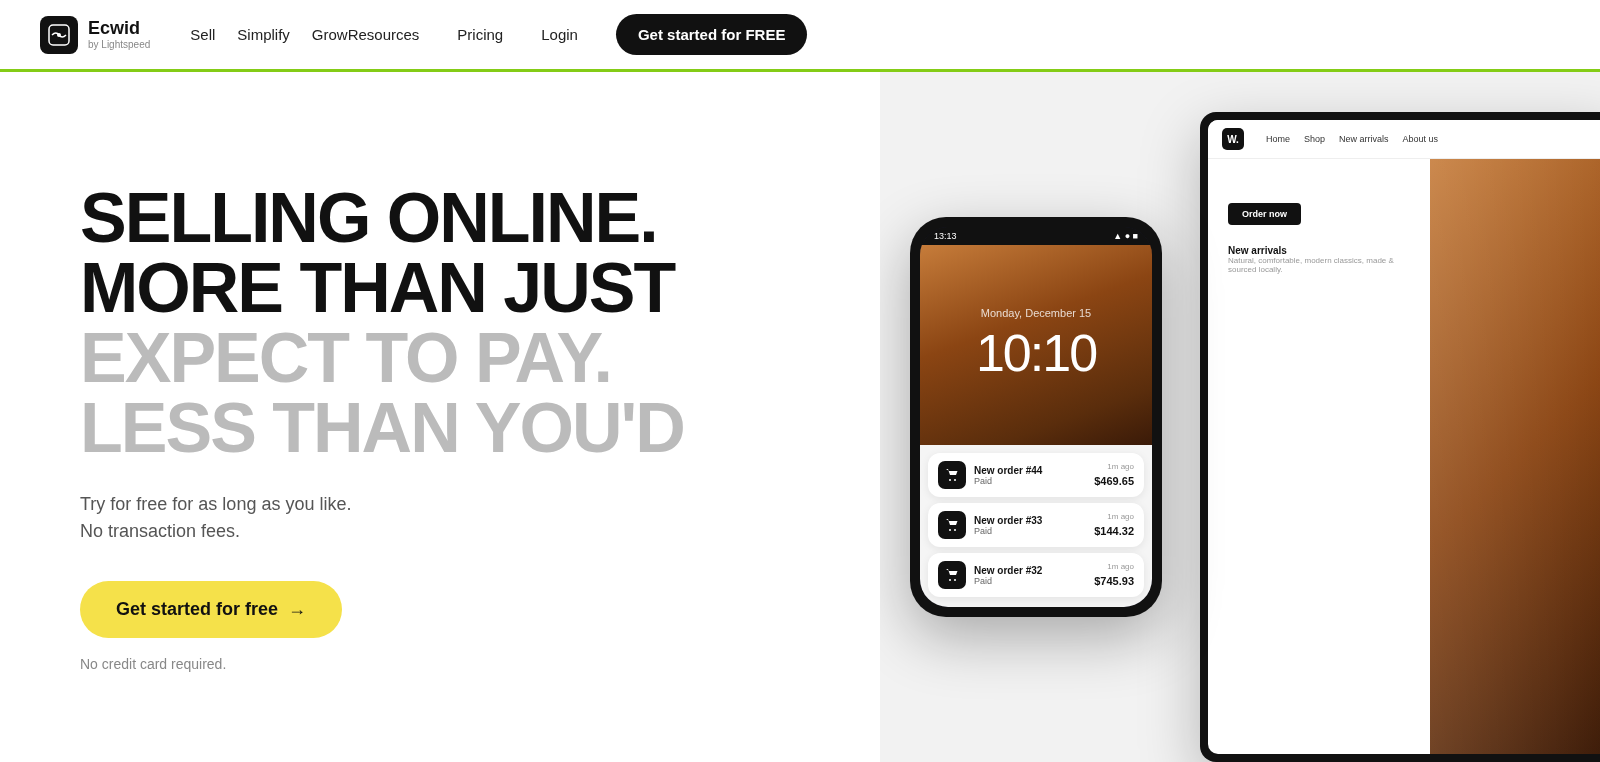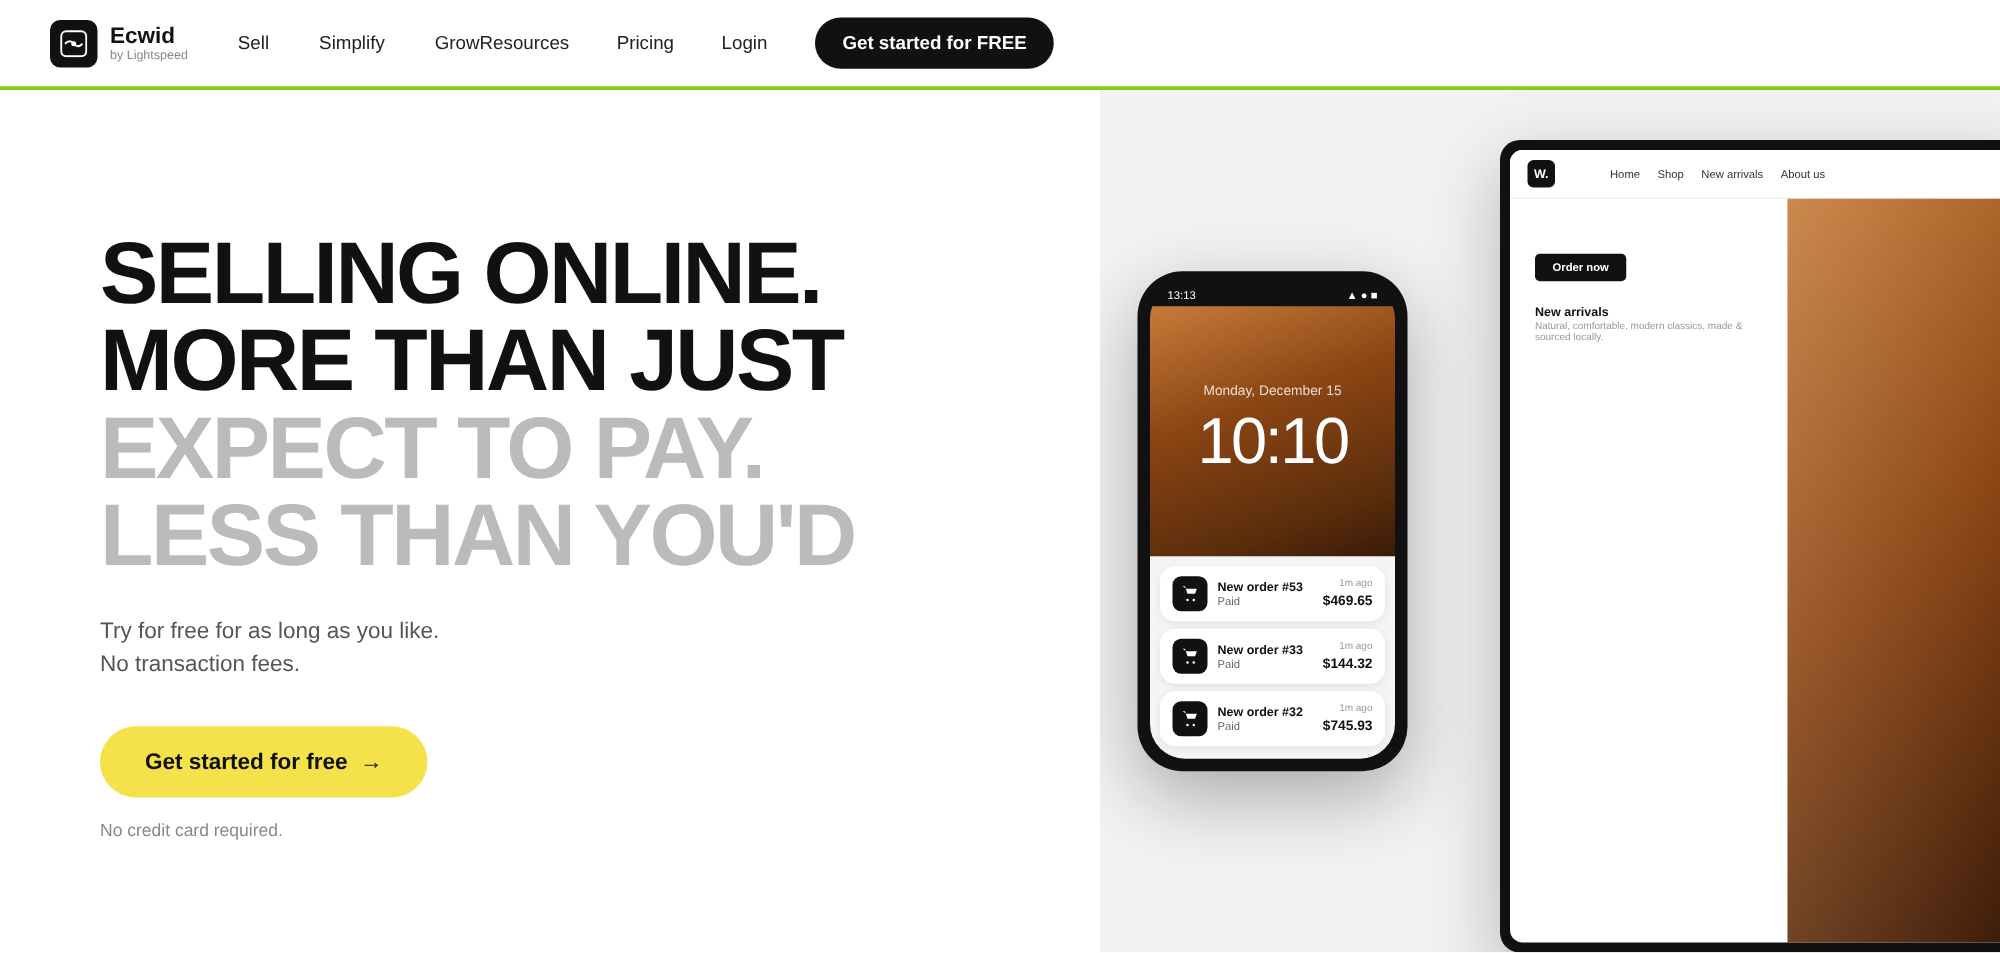--- a/index.html
+++ b/index.html
@@ -13,21 +13,21 @@
     }
     .nav-logo { display: flex; align-items: center; gap: 10px; text-decoration: none; }
     .nav-logo-icon {
       width: 38px; height: 38px; background: #111; border-radius: 8px;
       display: flex; align-items: center; justify-content: center;
     }
     .nav-logo-icon svg { width: 22px; height: 22px; }
     .nav-logo-text { display: flex; flex-direction: column; line-height: 1.1; }
     .nav-logo-ecwid { font-size: 18px; font-weight: 700; color: #111; }
     .nav-logo-sub { font-size: 10px; color: #888; }
-    .nav-left-links { display: flex; gap: 40px; margin-left: 40px; }
+    .nav-left-links { display: flex; gap: 22px; margin-left: 40px; }
     .nav-left-links a { text-decoration: none; color: #222; font-size: 15px; font-weight: 500; }
     .nav-left { display: flex; align-items: center; }
     .nav-right { display: flex; align-items: center; gap: 38px; }
     .nav-right a { text-decoration: none; color: #222; font-size: 15px; font-weight: 500; }
     .nav-cta {
       background: #111; color: #fff; border: none; border-radius: 30px;
       padding: 12px 22px; font-size: 15px; font-weight: 600; cursor: pointer;
       white-space: nowrap;
     }
 
@@ -62,21 +62,21 @@
     
     .hero-right {
       flex: 0 0 45%; background: #f2f2f2; position: relative;
       display: flex; align-items: center; justify-content: center;
       overflow: hidden;
     }
 
     
     .phone-mockup {
       position: absolute; left: 30px; top: 50%; transform: translateY(-50%);
-      width: 216px; z-index: 5;
+      width: 252px; z-index: 5;
     }
     .phone-shell {
       background: #111; border-radius: 36px; padding: 10px;
       box-shadow: 0 20px 60px rgba(0,0,0,0.3);
     }
     .phone-screen {
       border-radius: 28px; overflow: hidden; background: #1a1a2e;
       height: 380px; position: relative;
     }
     .phone-top-bar {
@@ -123,21 +123,21 @@
     }
     .tablet-nav {
       display: flex; align-items: center; gap: 14px; padding: 8px 14px;
       background: #fff; border-bottom: 1px solid #eee; font-size: 9px; color: #333;
     }
     .tablet-nav-logo {
       width: 22px; height: 22px; background: #111; border-radius: 5px;
       display: flex; align-items: center; justify-content: center;
       color: #fff; font-size: 10px; font-weight: 900; margin-right: 8px;
     }
-    .tablet-nav-links { display: flex; gap: 14px; margin-left: 22px; }
+    .tablet-nav-links { display: flex; gap: 14px; }
     .tablet-hero {
       display: flex; height: calc(100% - 38px);
     }
     .tablet-hero-text {
       flex: 0 0 55%; padding: 30px 20px;
     }
     .tablet-hero-title { font-size: 32px; font-weight: 800; line-height: 1.1; color: #111; }
     .tablet-hero-btn {
       display: inline-block; background: #111; color: #fff; padding: 6px 14px;
       border-radius: 4px; font-size: 9px; font-weight: 700; margin-top: 14px;
@@ -223,21 +223,21 @@
 
             <div class="phone-notif active">
               <div class="notif-icon">
                 <svg viewBox="0 0 16 16" fill="white">
                     <path d="M2 2h2l2 6h6l1.5-4H5"></path>
                     <circle cx="6" cy="13" r="1" fill="white"></circle>
                     <circle cx="11" cy="13" r="1" fill="white"></circle>
                   </svg>
               </div>
               <div class="notif-body">
-                <div class="notif-title">New order #53</div>
+                <div class="notif-title">New order #44</div>
                 <div class="notif-status">Paid</div>
               </div>
               <div class="notif-meta">
                 <span class="notif-time">1m ago</span>
                 <span class="notif-amount">$469.65</span>
               </div>
             </div>
 
             <div class="phone-notif">
               <div class="notif-icon">

